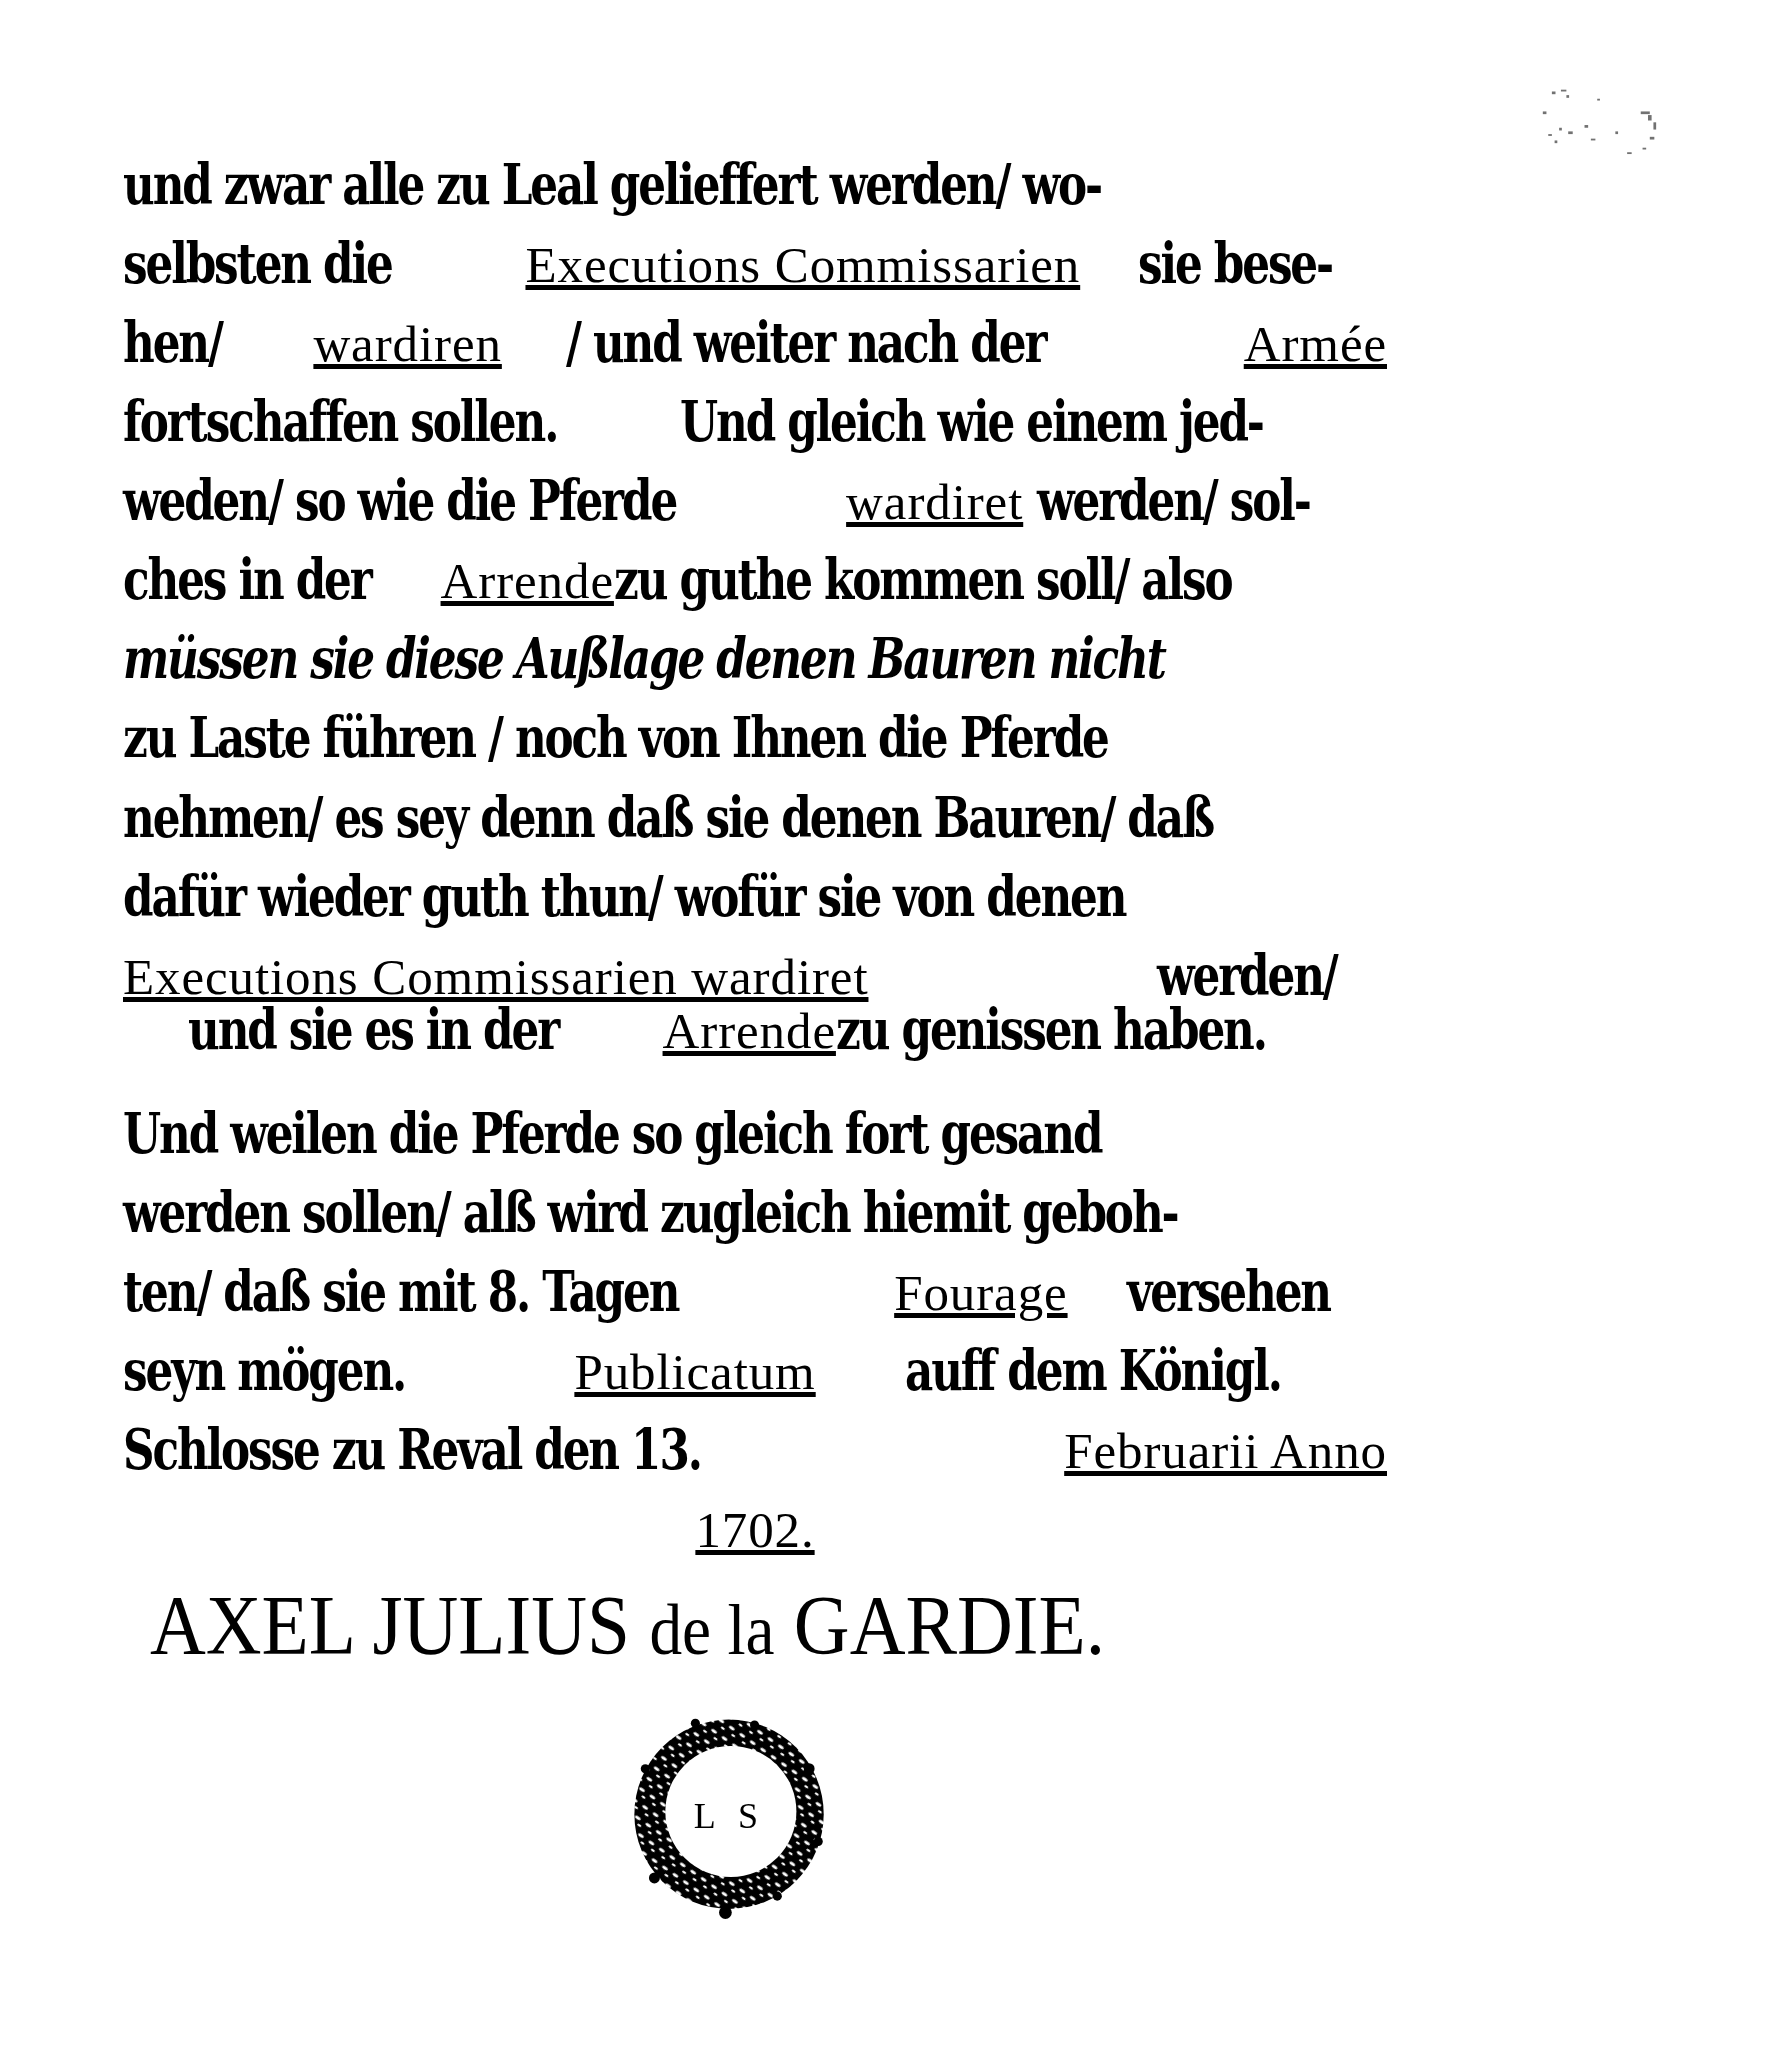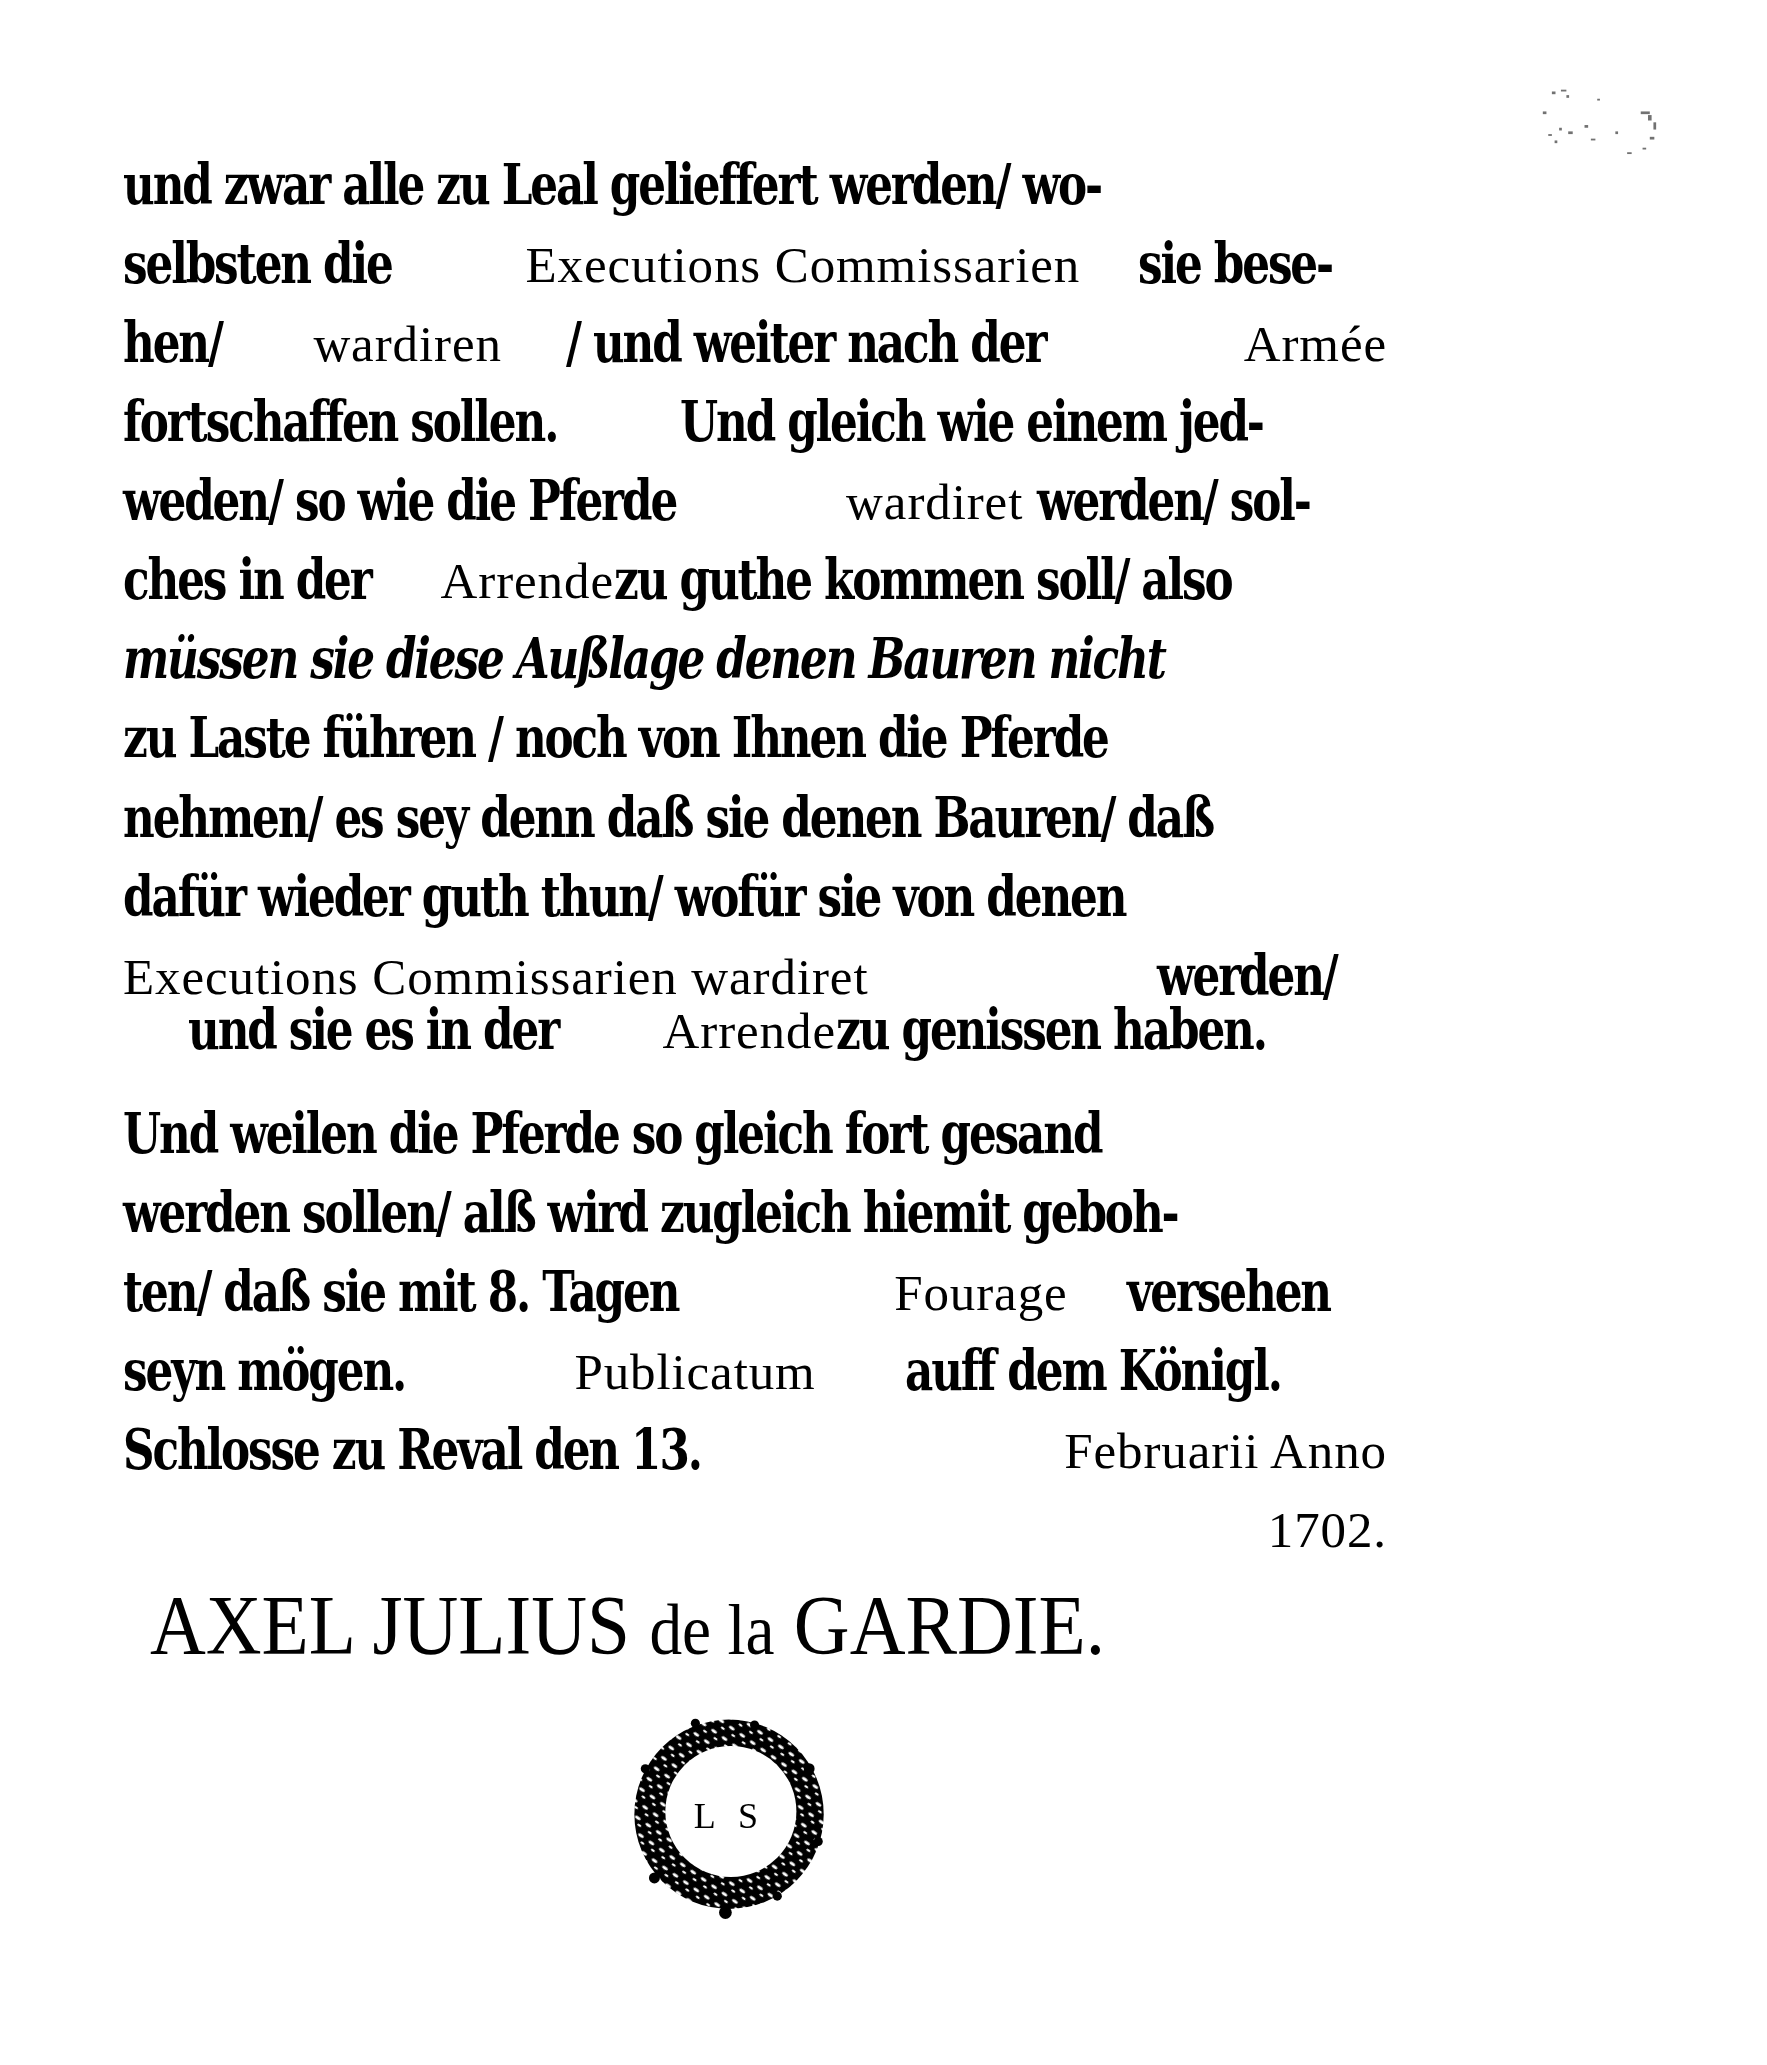--- a/index.html
+++ b/index.html
@@ -4,28 +4,28 @@
 <style>
   html, body { margin: 0; padding: 0; background: #ffffff; }
   body { width: 1767px; height: 2066px; position: relative; overflow: hidden; }
   .page { position: absolute; left: 0; top: 0; width: 1414px; height: 2066px; background: #fff; padding-left: 31px; }
   .line {
     position: absolute; left: 123px; width: 1264px; height: 79px;
     white-space: nowrap; color: #000;
     display: flex; align-items: flex-end; justify-content: space-between;
     line-height: 1;
   }
-  .line.last { justify-content: flex-end; }
+  .line.last { justify-content: center; }
   .seg { display: inline-block; }
   .frak {
     font-family: "DejaVu Serif", serif; font-weight: bold;
     font-size: 56px; letter-spacing: -2.7px; transform: scaleX(0.78); transform-origin: left bottom;
   }
   .roman {
-    font-family: "Liberation Serif", serif; font-size: 51px; letter-spacing: 0.9px;
+    font-family: "Liberation Serif", serif; font-size: 51px; letter-spacing: 0.9px; text-decoration: underline;
   }
   .signature {
     position: absolute; left: 150px; top: 1577px;
     font-family: "Liberation Serif", serif; font-size: 84px; color: #000; white-space: nowrap;
     transform: scaleX(0.92); transform-origin: left bottom;
   }
   .signature .small { font-size: 71px; }
   .seal {
     position: absolute; left: 618px; top: 1705px; width: 223px; height: 223px;
   }

